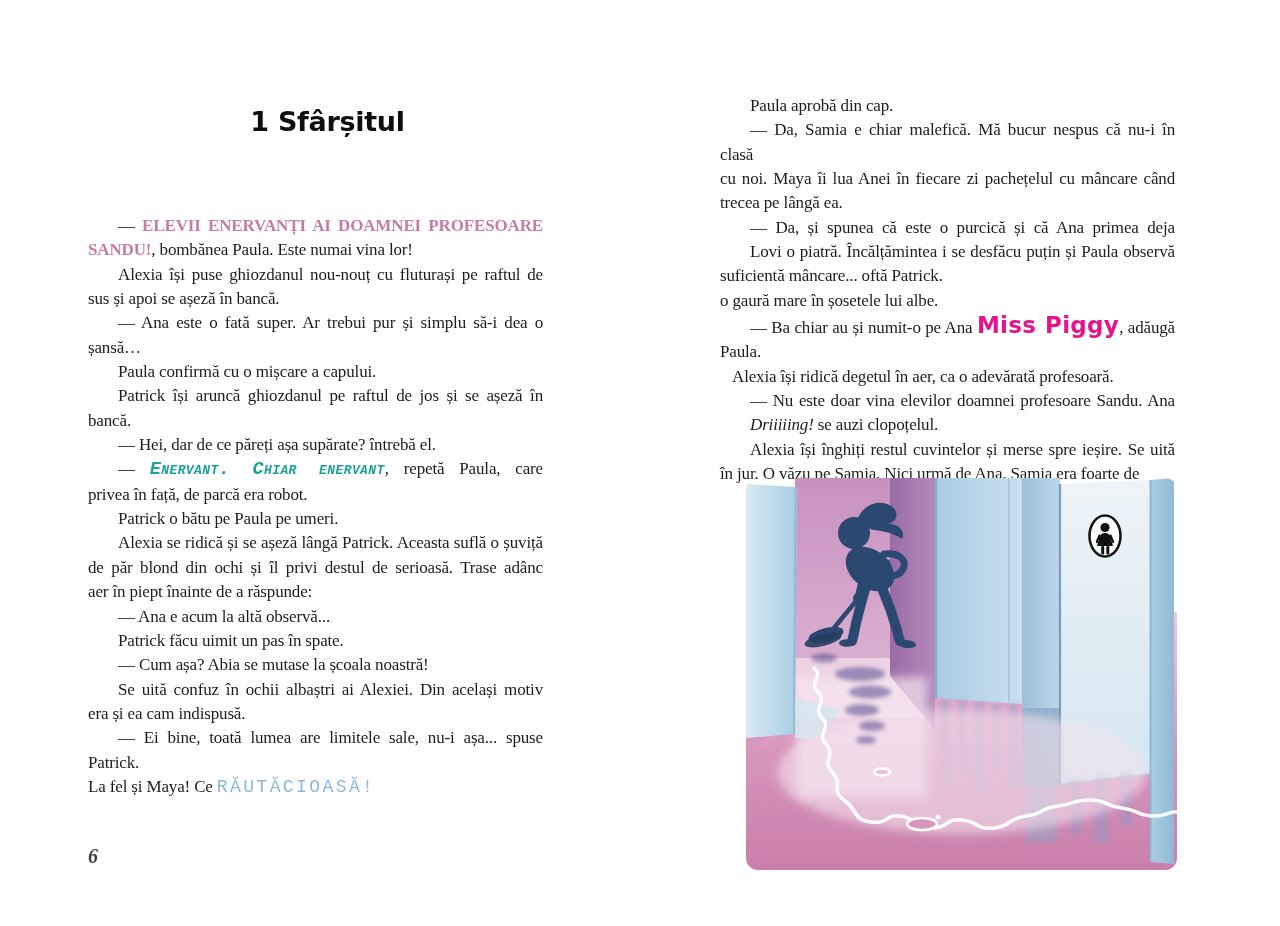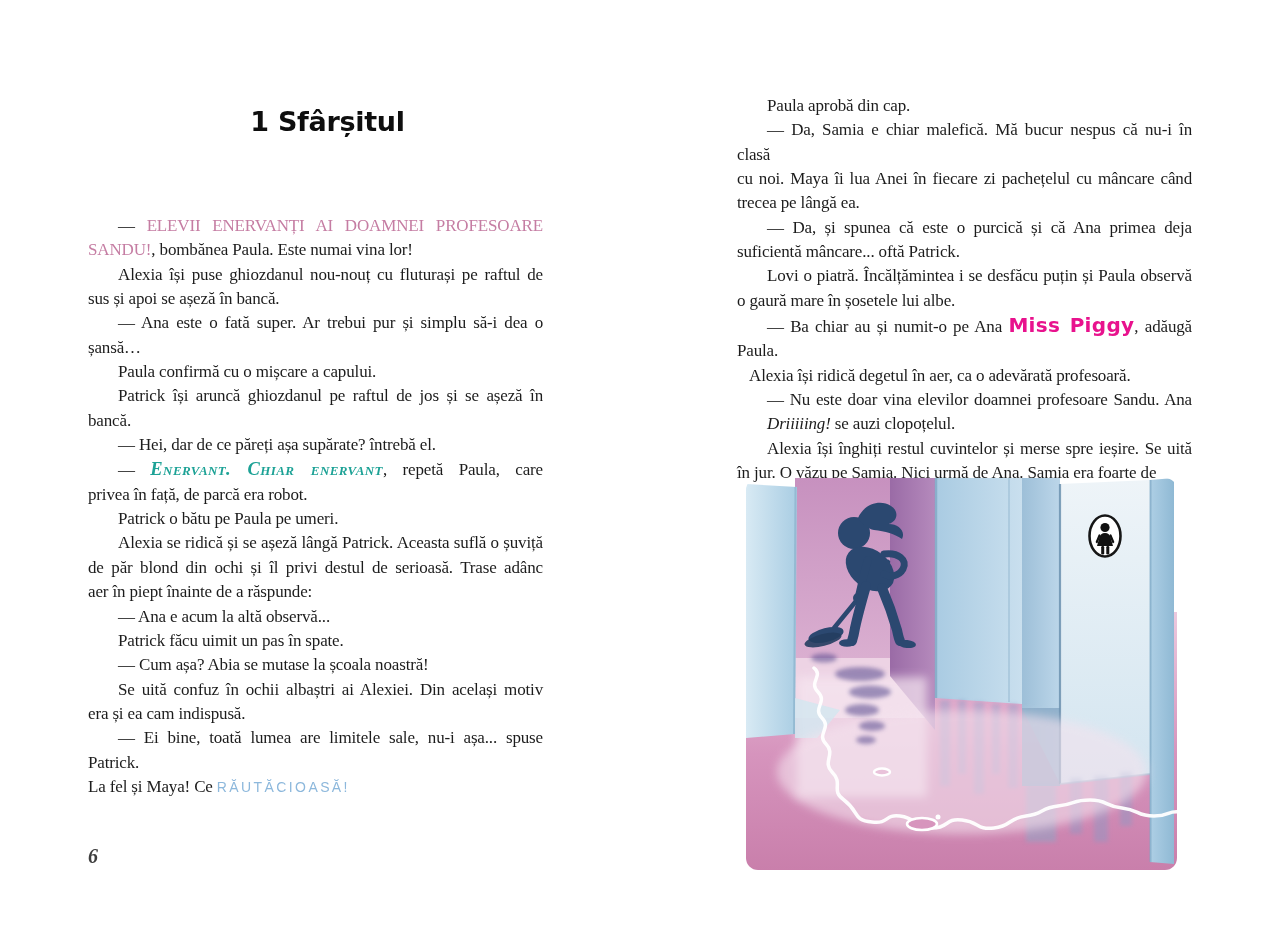--- a/index.html
+++ b/index.html
@@ -2,32 +2,32 @@
 <html><head>
 <meta charset="utf-8">
 <style>
   html,body{margin:0;padding:0;background:#ffffff;}
   #spread{position:relative;width:1280px;height:926px;background:#ffffff;overflow:hidden;
           font-family:"Liberation Serif",serif;color:#1c1c1c;}
   .page-col{position:absolute;width:455px;}
   #chapter-title{position:absolute;left:100px;top:106px;width:455px;text-align:center;
     font-family:"DejaVu Sans",sans-serif;font-weight:bold;font-size:27px;color:#0e0e0e;letter-spacing:-0.3px;}
   #left-lines{left:88px;top:214px;}
-  #right-lines{left:737px;top:94px;}
+  #right-lines{left:720px;top:94px;}
   .line{font-size:17px;line-height:24.35px;letter-spacing:-0.15px;
         text-align:justify;text-align-last:justify;-moz-text-align-last:justify;white-space:normal;}
   .line.last{text-align-last:left;-moz-text-align-last:left;}
   .line.ind{text-indent:30px;}
   .line.ind2{text-indent:12px;}
   .seg-normal{}
-  .seg-pink{font-weight:normal;color:#c57da3;}
-  .seg-teal{font-family:Liberation Serif, serif;font-weight:bold;font-style:italic;
+  .seg-pink{font-weight:bold;color:#c57da3;}
+  .seg-teal{font-family:Liberation Mono, monospace;font-weight:bold;font-style:italic;
             font-variant:small-caps;font-size:18.5px;color:#1da296;letter-spacing:0.4px;}
-  .seg-blue{font-family:Liberation Sans, sans-serif;font-size:14px;color:#8db8dc;letter-spacing:2.4px;}
-  .seg-magenta{font-family:"DejaVu Sans",sans-serif;font-weight:bold;font-size:20px;color:#e8128d;letter-spacing:0.3px;}
+  .seg-blue{font-family:Liberation Mono, monospace;font-size:18px;color:#8db8dc;letter-spacing:2.4px;}
+  .seg-magenta{font-family:"DejaVu Sans",sans-serif;font-weight:bold;font-size:23px;color:#e8128d;letter-spacing:0.3px;}
   .seg-italic{font-style:italic;}
   #page-number{position:absolute;left:88px;top:845px;font-size:20px;font-weight:bold;font-style:italic;color:#3d3d3d;}
   #illustration-box{position:absolute;left:722px;top:472px;width:487px;height:410px;}
 </style>
 </head>
 <body>
 
 <div id="spread">
 
   <div id="chapter-title">1 Sfârșitul</div>
@@ -57,22 +57,22 @@
       <div class="line ind"><span class="seg-normal">— Ei bine, toată lumea are limitele sale, nu-i așa... spuse Patrick.</span></div>
       <div class="line last"><span class="seg-normal">La fel și Maya! Ce </span><span class="seg-blue">RĂUTĂCIOASĂ!</span></div>
     </div>
 
   <div id="right-lines" class="page-col">
       <div class="line last ind"><span class="seg-normal">Paula aprobă din cap.</span></div>
       <div class="line ind"><span class="seg-normal">— Da, Samia e chiar malefică. Mă bucur nespus că nu-i în clasă</span></div>
       <div class="line"><span class="seg-normal">cu noi. Maya îi lua Anei în fiecare zi pachețelul cu mâncare când</span></div>
       <div class="line last"><span class="seg-normal">trecea pe lângă ea.</span></div>
       <div class="line ind"><span class="seg-normal">— Da, și spunea că este o purcică și că Ana primea deja</span></div>
+      <div class="line ind"><span class="seg-normal">Lovi o piatră. Încălțămintea i se desfăcu puțin și Paula observă</span></div>
       <div class="line last"><span class="seg-normal">suficientă mâncare... oftă Patrick.</span></div>
-      <div class="line ind"><span class="seg-normal">Lovi o piatră. Încălțămintea i se desfăcu puțin și Paula observă</span></div>
       <div class="line last"><span class="seg-normal">o gaură mare în șosetele lui albe.</span></div>
       <div class="line last ind"><span class="seg-normal">— Ba chiar au și numit-o pe Ana </span><span class="seg-magenta">Miss Piggy</span><span class="seg-normal">, adăugă Paula.</span></div>
       <div class="line last ind2"><span class="seg-normal">Alexia își ridică degetul în aer, ca o adevărată profesoară.</span></div>
       <div class="line ind"><span class="seg-normal">— Nu este doar vina elevilor doamnei profesoare Sandu. Ana</span></div>
       <div class="line last ind"><span class="seg-italic">Driiiiing!</span><span class="seg-normal"> se auzi clopoțelul.</span></div>
       <div class="line ind"><span class="seg-normal">Alexia își înghiți restul cuvintelor și merse spre ieșire. Se uită</span></div>
       <div class="line last"><span class="seg-normal">în jur. O văzu pe Samia. Nici urmă de Ana. Samia era foarte de</span></div>
     </div>
 
   <div id="page-number">6</div>

